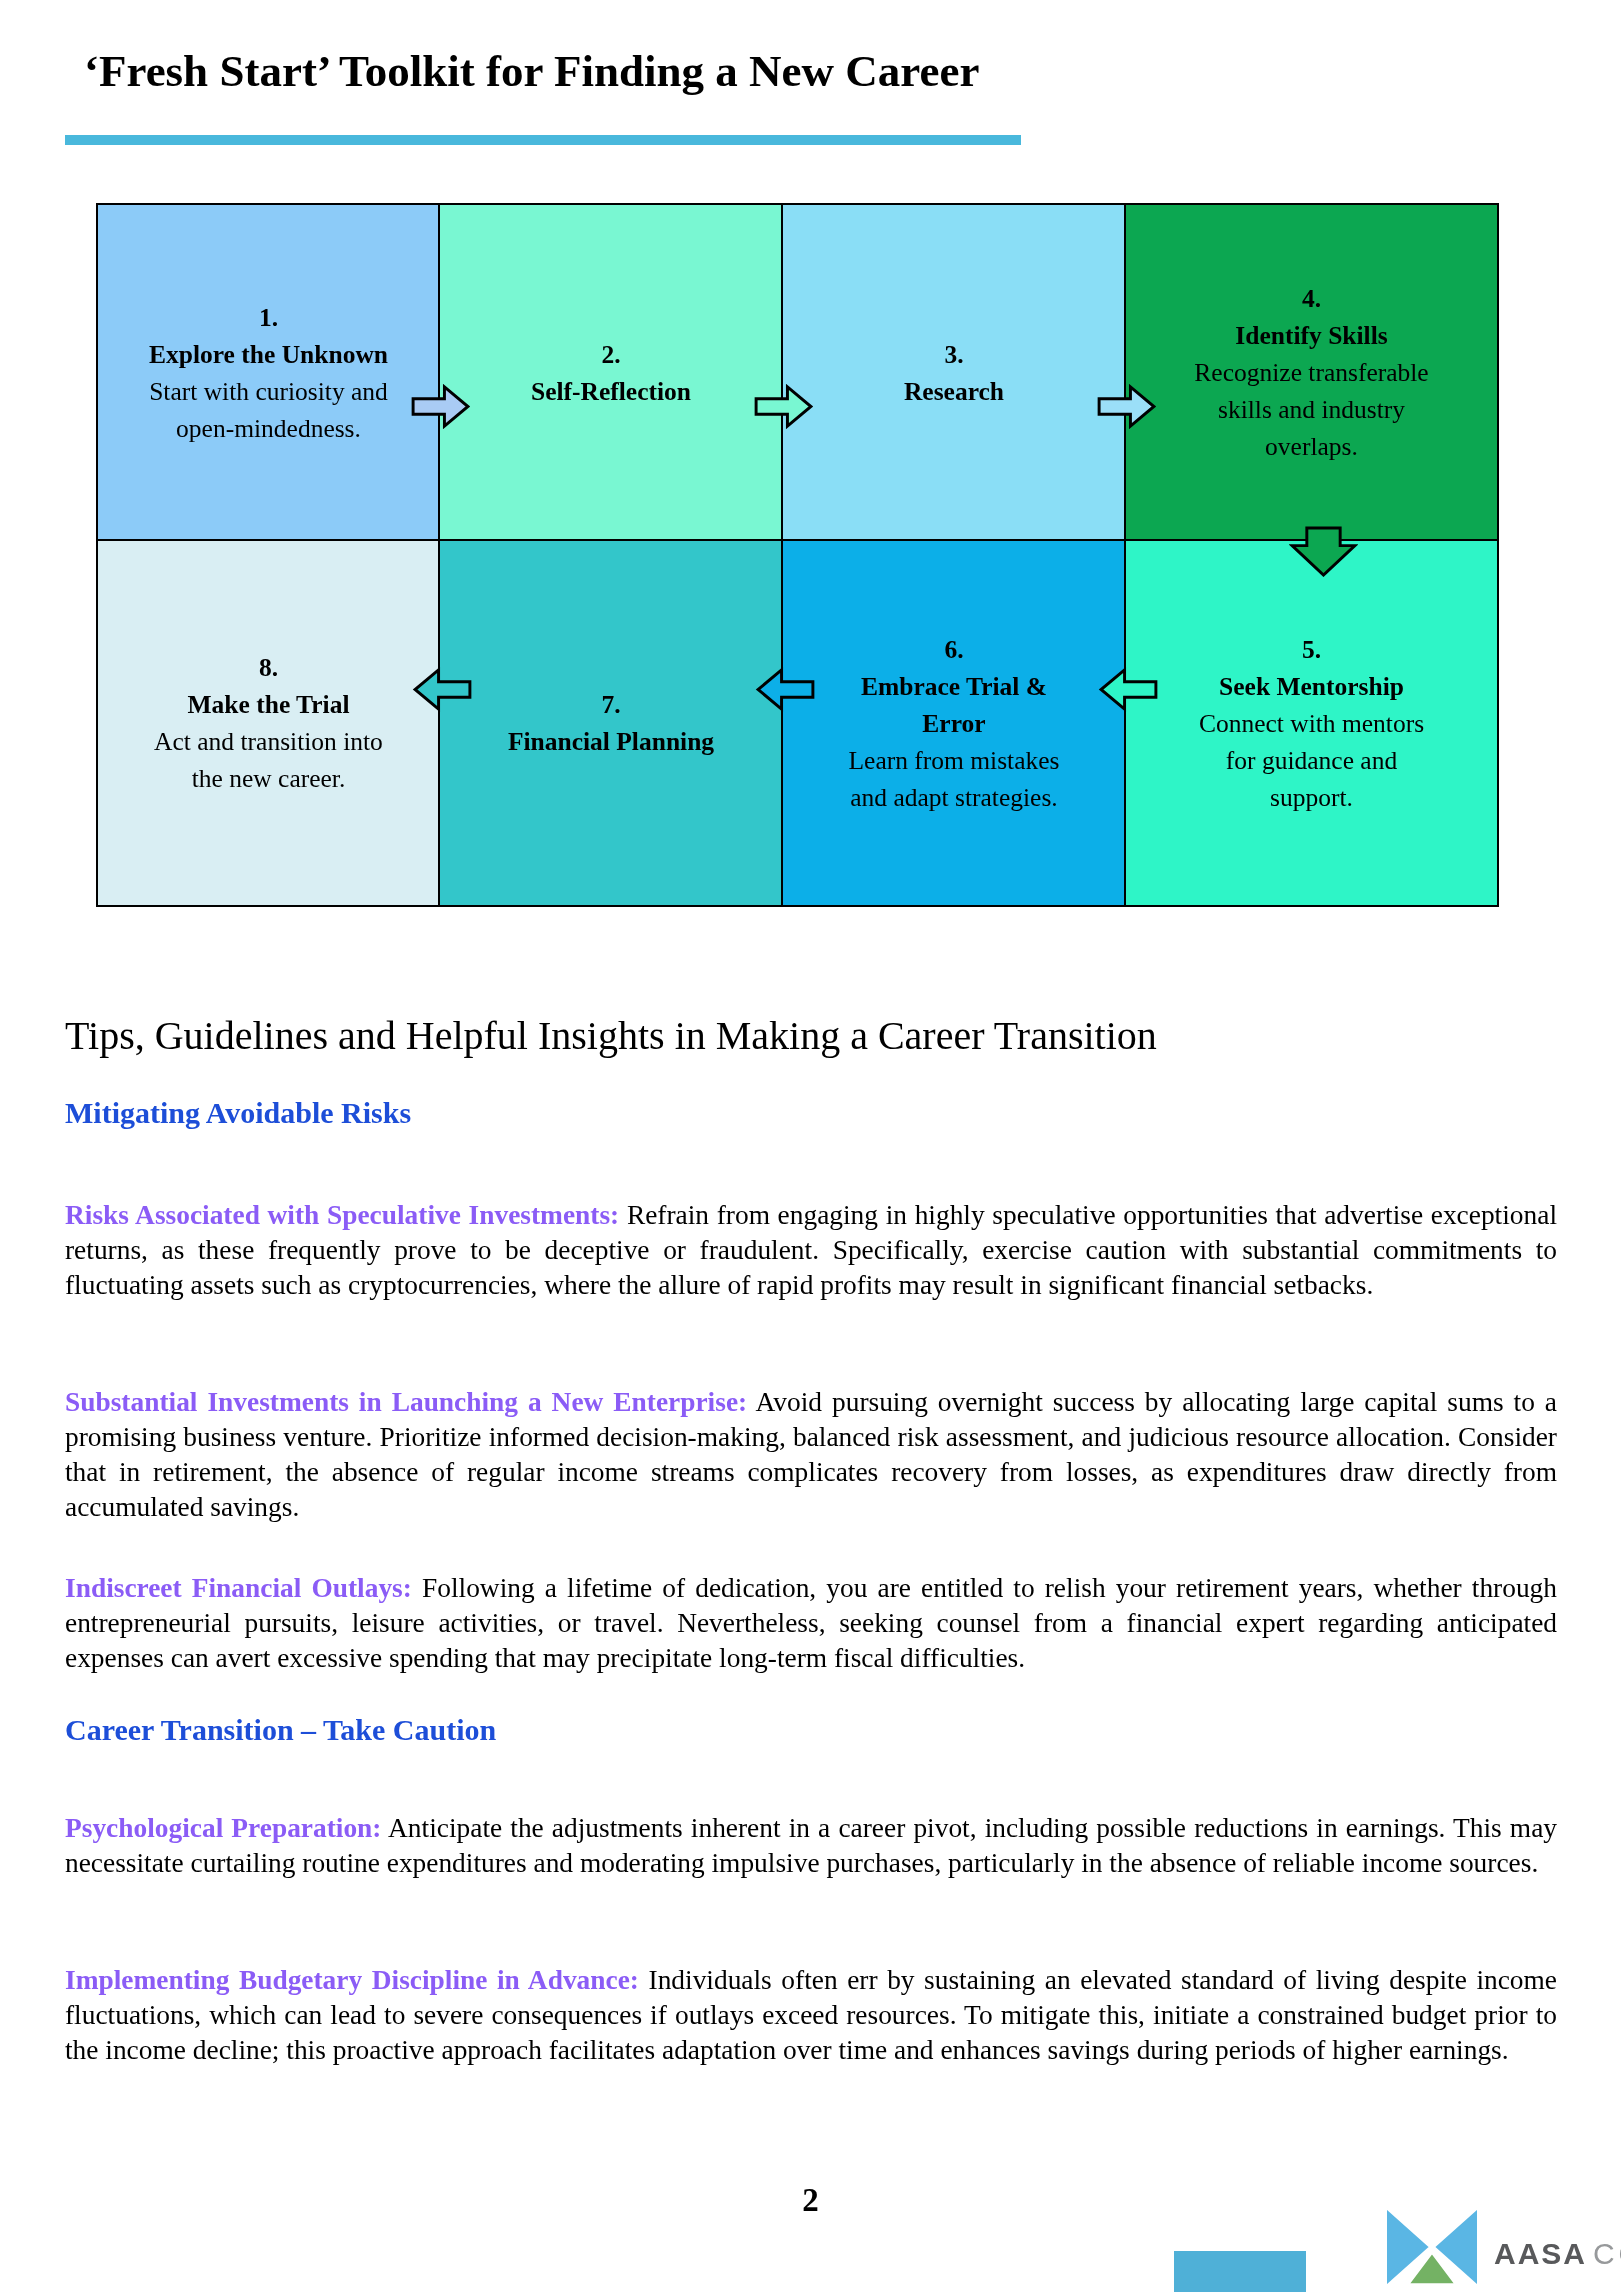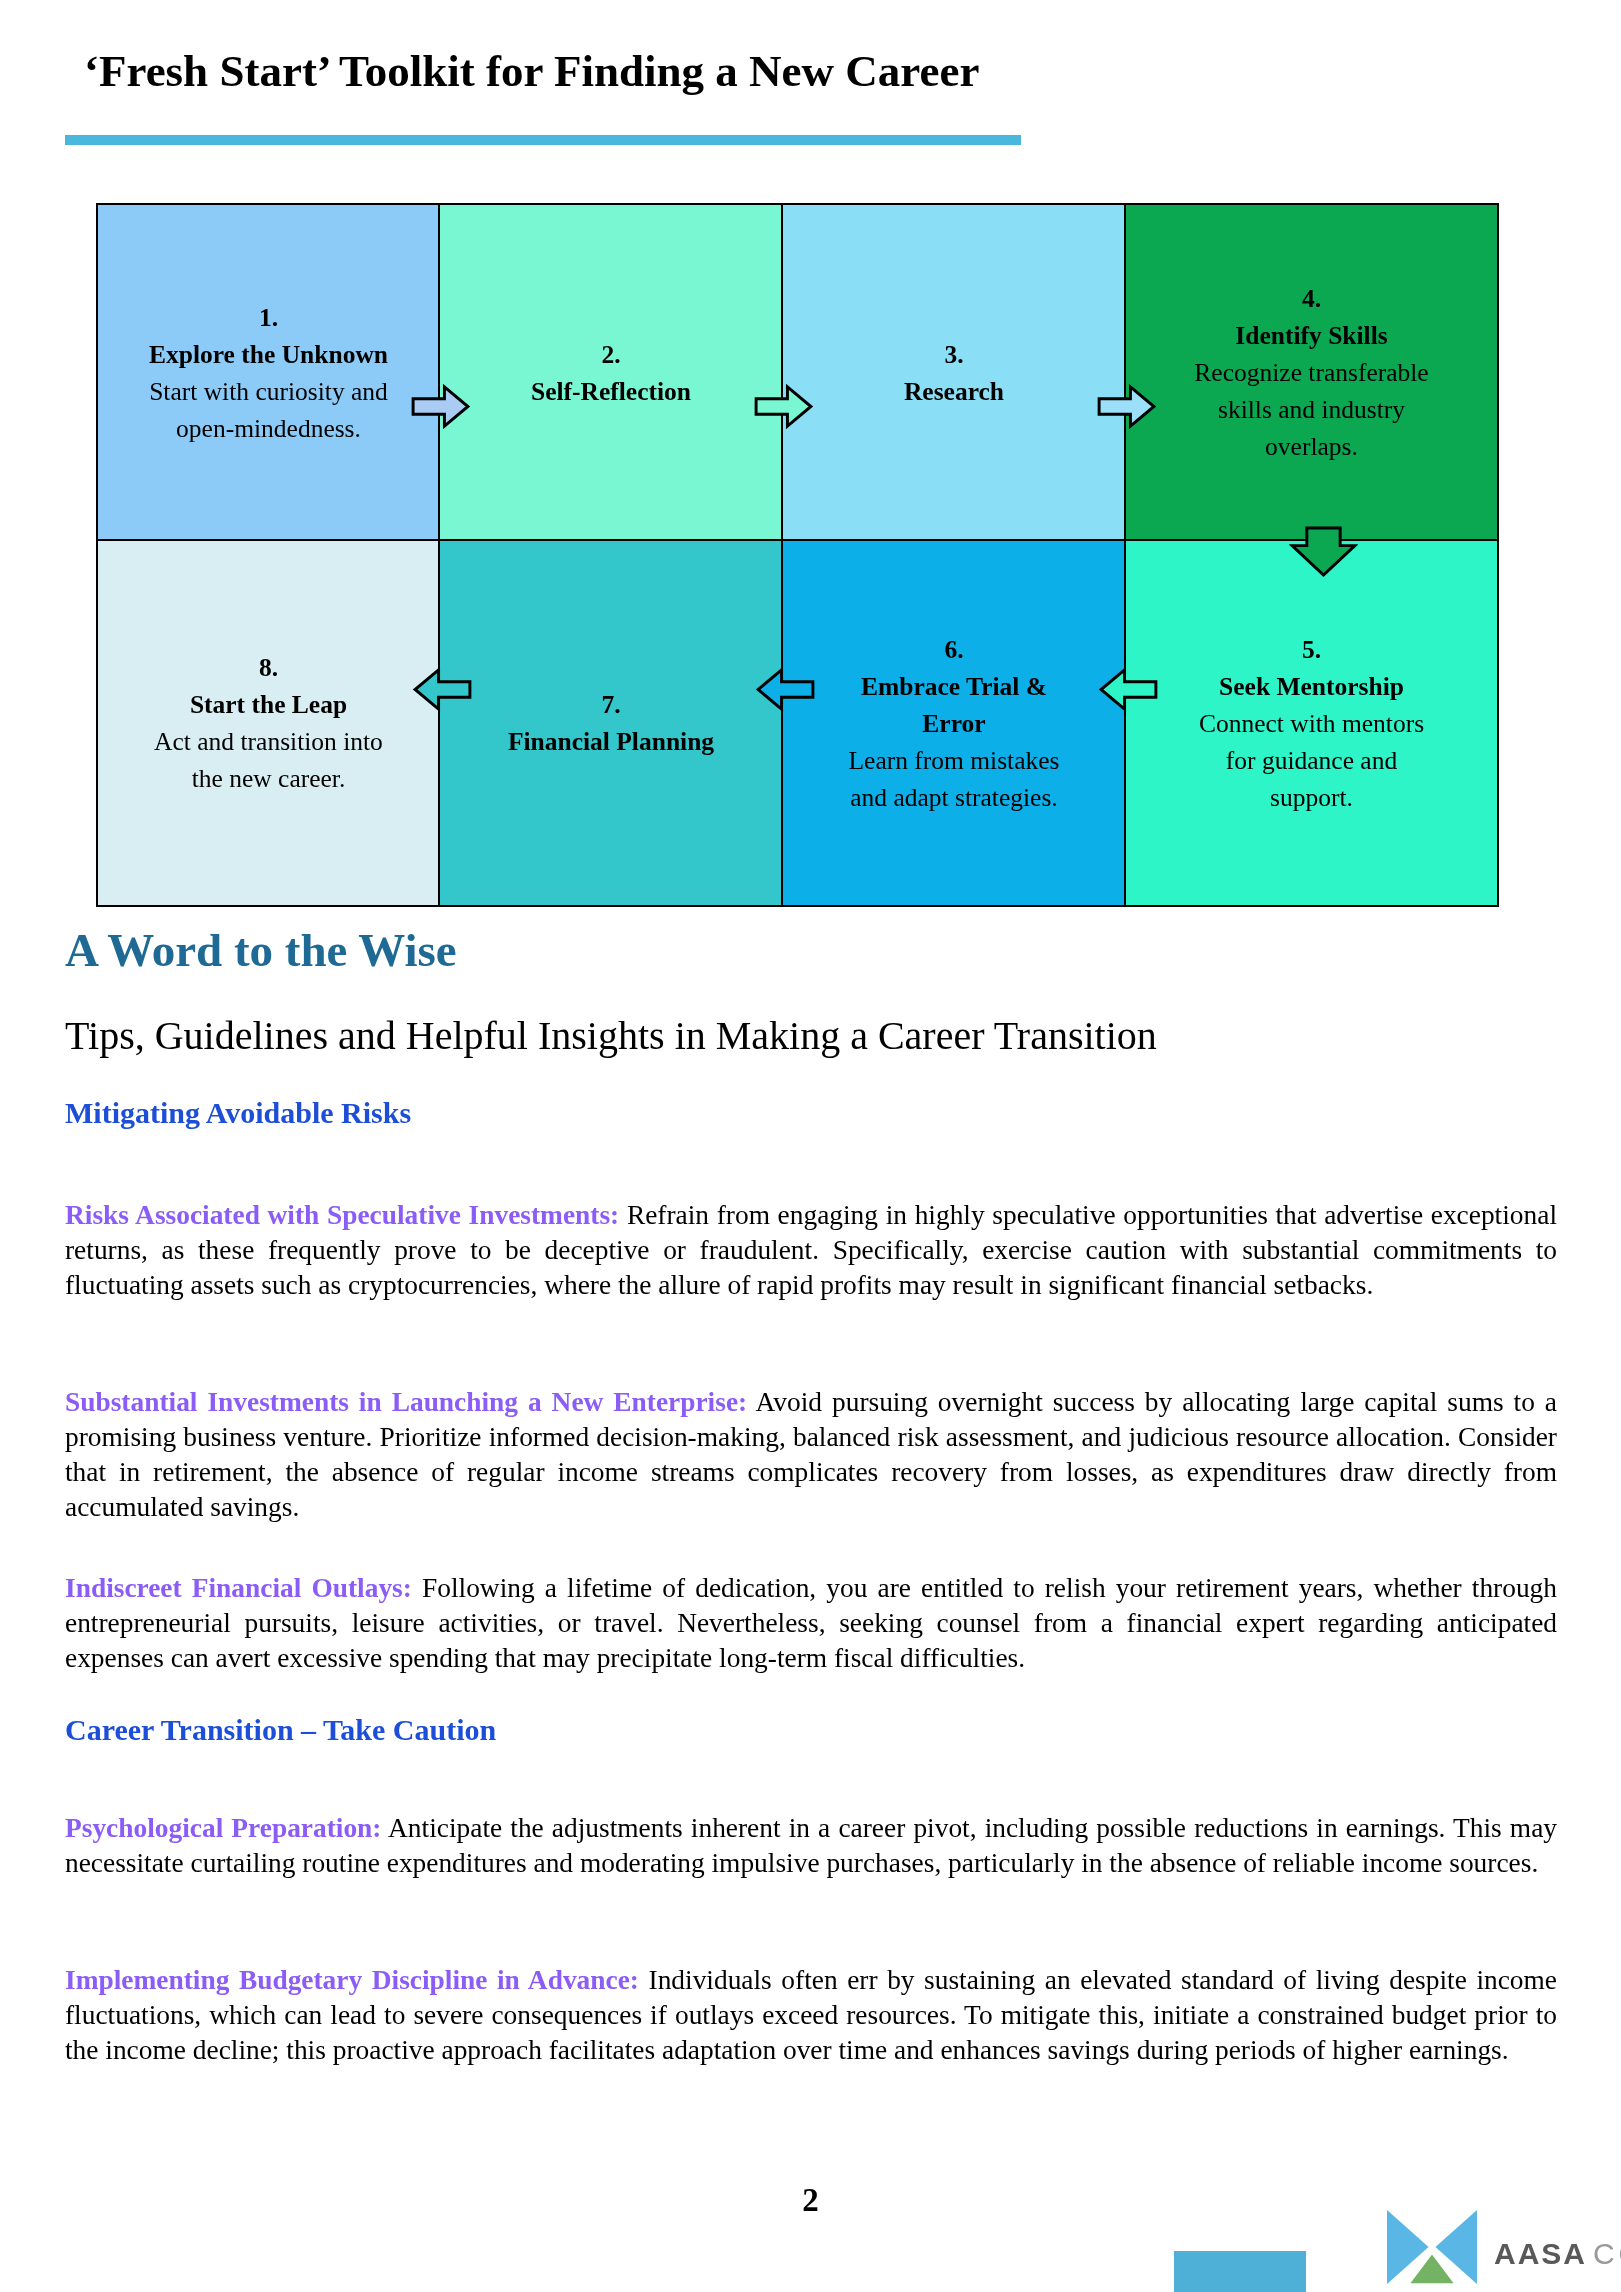--- a/index.html
+++ b/index.html
@@ -114,21 +114,21 @@
       <div class="inner">
         <div class="num">4.</div>
         <div class="btitle">Identify Skills</div>
         <div class="bdesc">Recognize transferable skills and industry overlaps.</div>
       </div>
     </div>
 
     <div class="fbox b8" style="background: rgb(217, 238, 243);">
       <div class="inner">
         <div class="num">8.</div>
-        <div class="btitle">Start the Leap</div>
+        <div class="btitle">Make the Trial</div>
         <div class="bdesc">Act and transition into the new career.</div>
       </div>
     </div>
 
     <div class="fbox b7" style="background: rgb(51, 198, 202);">
       <div class="inner">
         <div class="num">7.</div>
         <div class="btitle">Financial Planning</div>
       </div>
     </div>
@@ -167,21 +167,20 @@
       <polygon points="60,16 28,16 28,4 4,24 28,44 28,32 60,32" stroke="#000" stroke-width="3" fill="#2EF5C7"></polygon>
     </svg>
     <svg class="arr" style="left:658px; top:463px;" width="61" height="47" viewBox="0 0 62 48">
       <polygon points="60,16 28,16 28,4 4,24 28,44 28,32 60,32" stroke="#000" stroke-width="3" fill="#0CAFE8"></polygon>
     </svg>
     <svg class="arr" style="left:315px; top:463px;" width="61" height="47" viewBox="0 0 62 48">
       <polygon points="60,16 28,16 28,4 4,24 28,44 28,32 60,32" stroke="#000" stroke-width="3" fill="#33C6CA"></polygon>
     </svg>
   </div>
 
-  <div class="h-teal">A Word to the Wise</div>
   <div class="subtitle">Tips, Guidelines and Helpful Insights in Making a Career Transition</div>
 
   <div class="h-blue h-mitigating">Mitigating Avoidable Risks</div>
 
   <div class="para p1"><span class="lead">Risks Associated with Speculative Investments:</span><span> Refrain from engaging in highly speculative opportunities that advertise exceptional returns, as these frequently prove to be deceptive or fraudulent. Specifically, exercise caution with substantial commitments to fluctuating assets such as cryptocurrencies, where the allure of rapid profits may result in significant financial setbacks.</span></div>
 
   <div class="para p2"><span class="lead">Substantial Investments in Launching a New Enterprise:</span><span> Avoid pursuing overnight success by allocating large capital sums to a promising business venture. Prioritize informed decision-making, balanced risk assessment, and judicious resource allocation. Consider that in retirement, the absence of regular income streams complicates recovery from losses, as expenditures draw directly from accumulated savings.</span></div>
 
   <div class="para p3"><span class="lead"></span><span class="lead">Indiscreet Financial Outlays:</span><span> Following a lifetime of dedication, you are entitled to relish your retirement years, whether through entrepreneurial pursuits, leisure activities, or travel. Nevertheless, seeking counsel from a financial expert regarding anticipated expenses can avert excessive spending that may precipitate long-term fiscal difficulties.</span></div>
 

